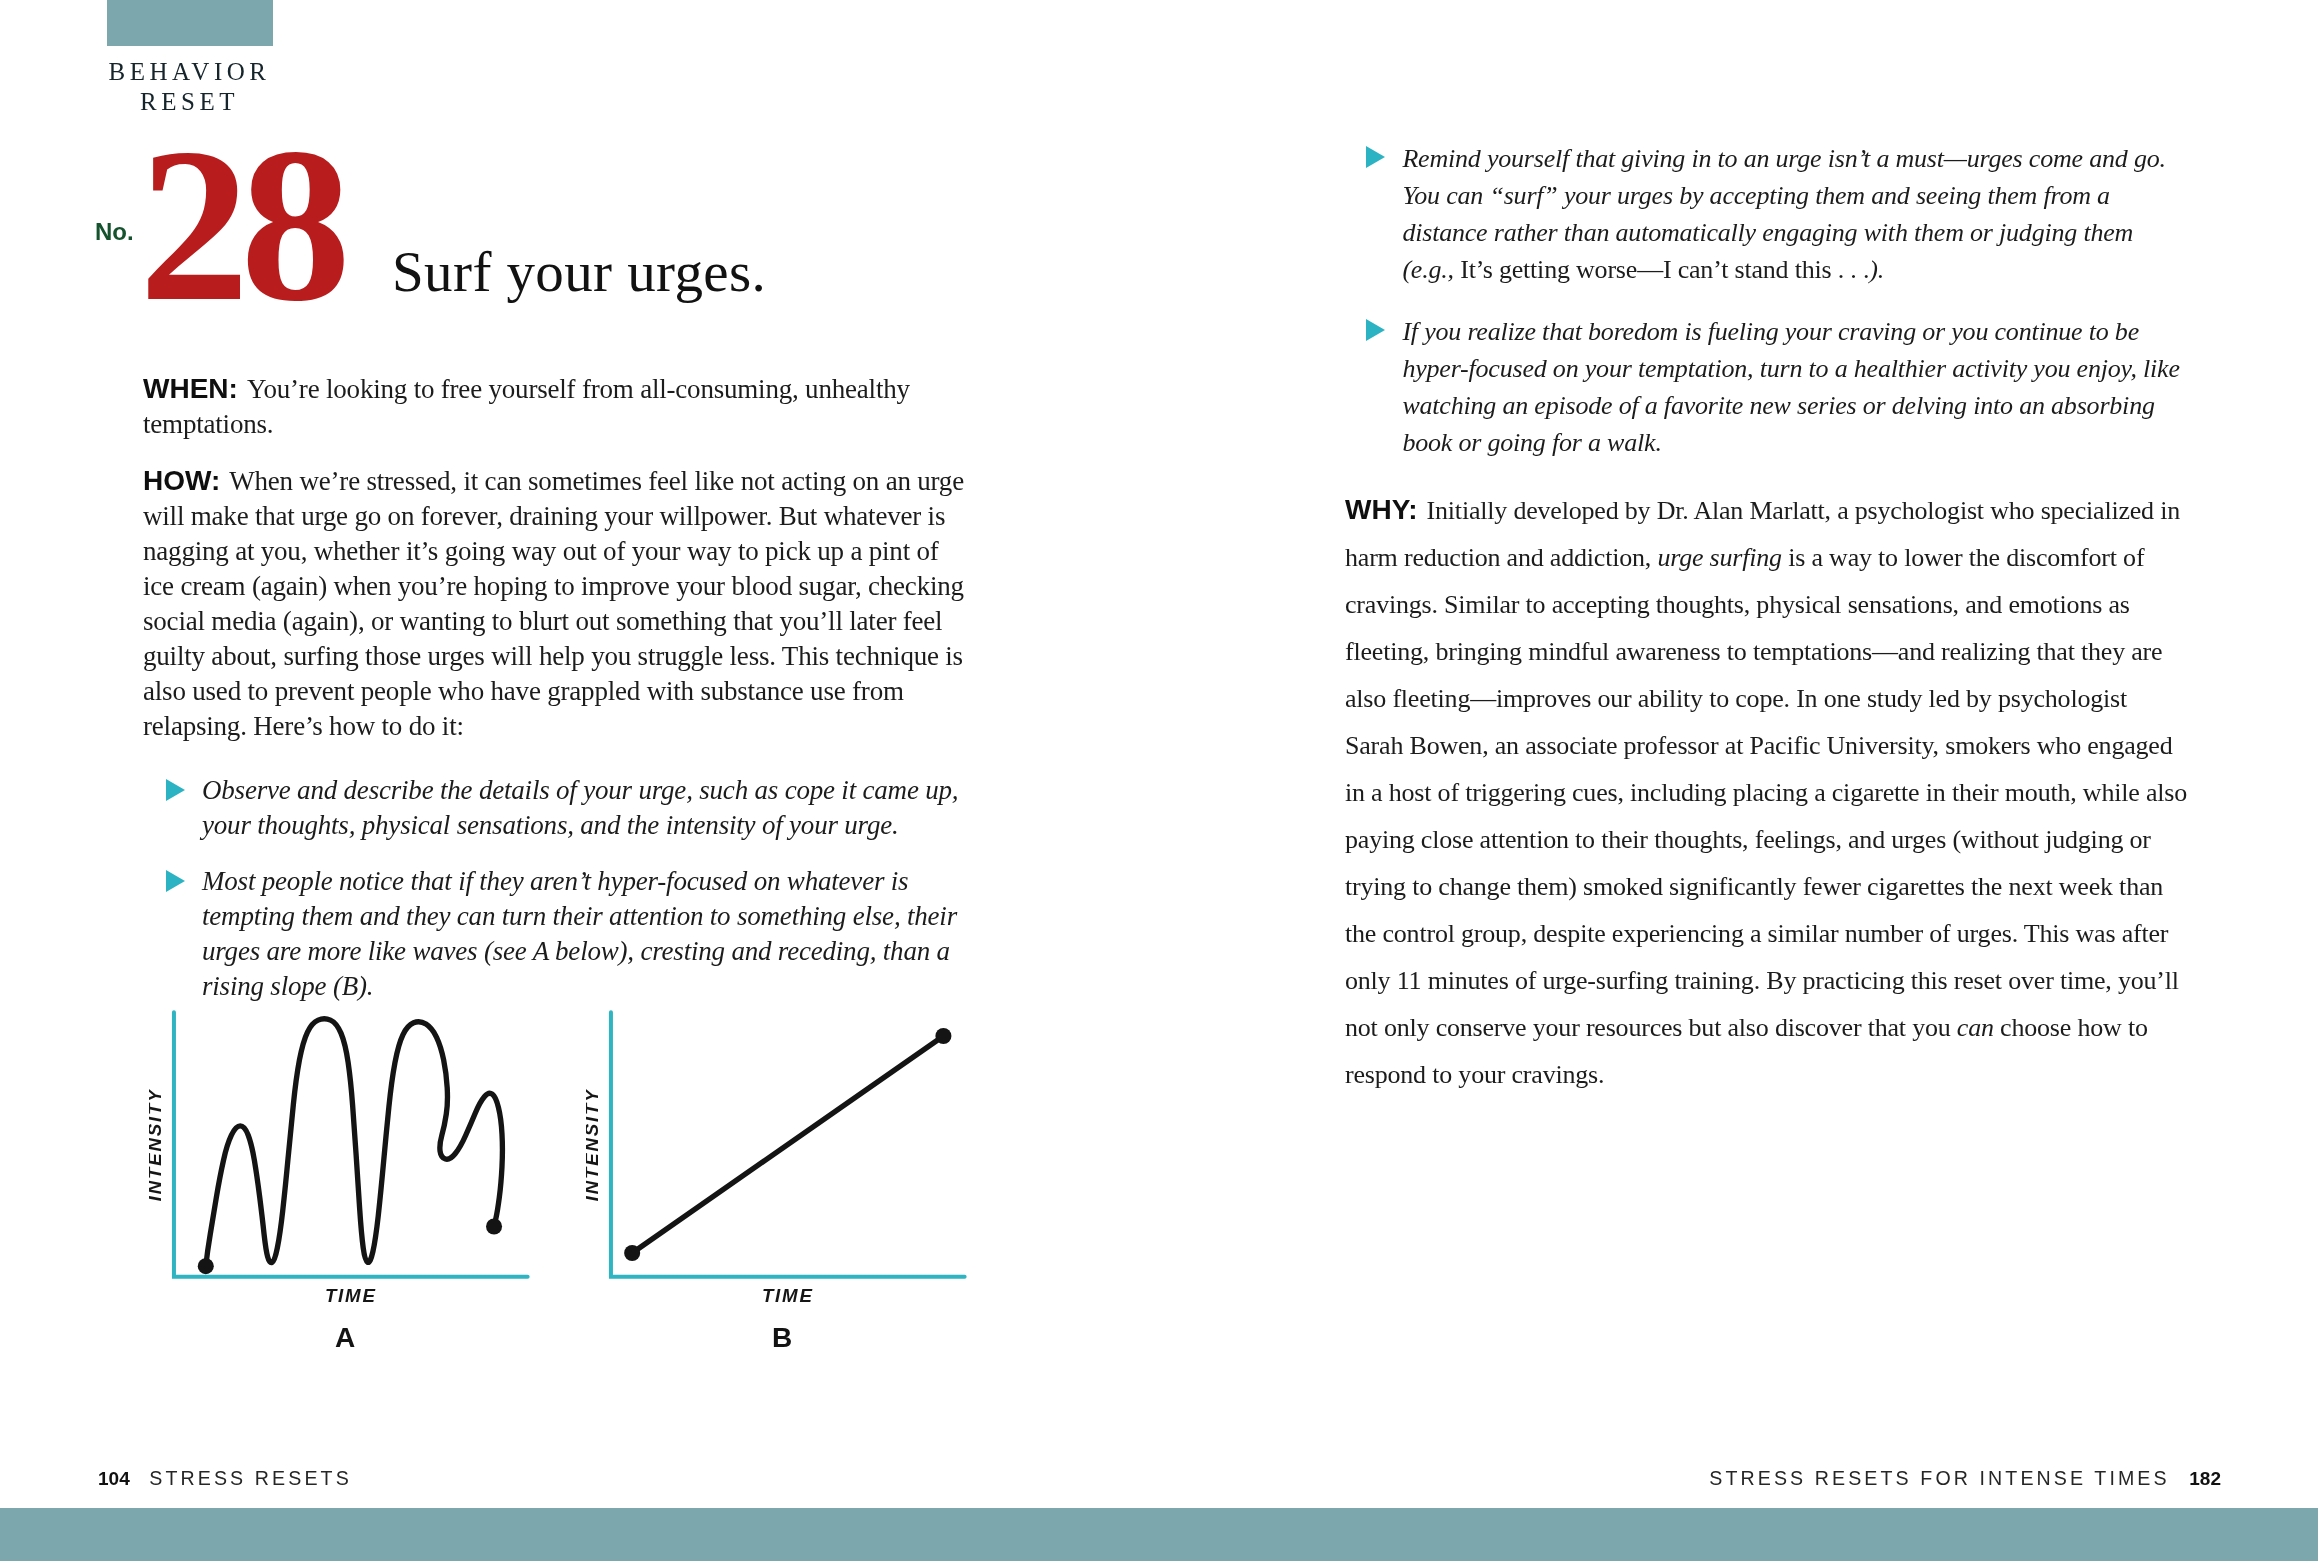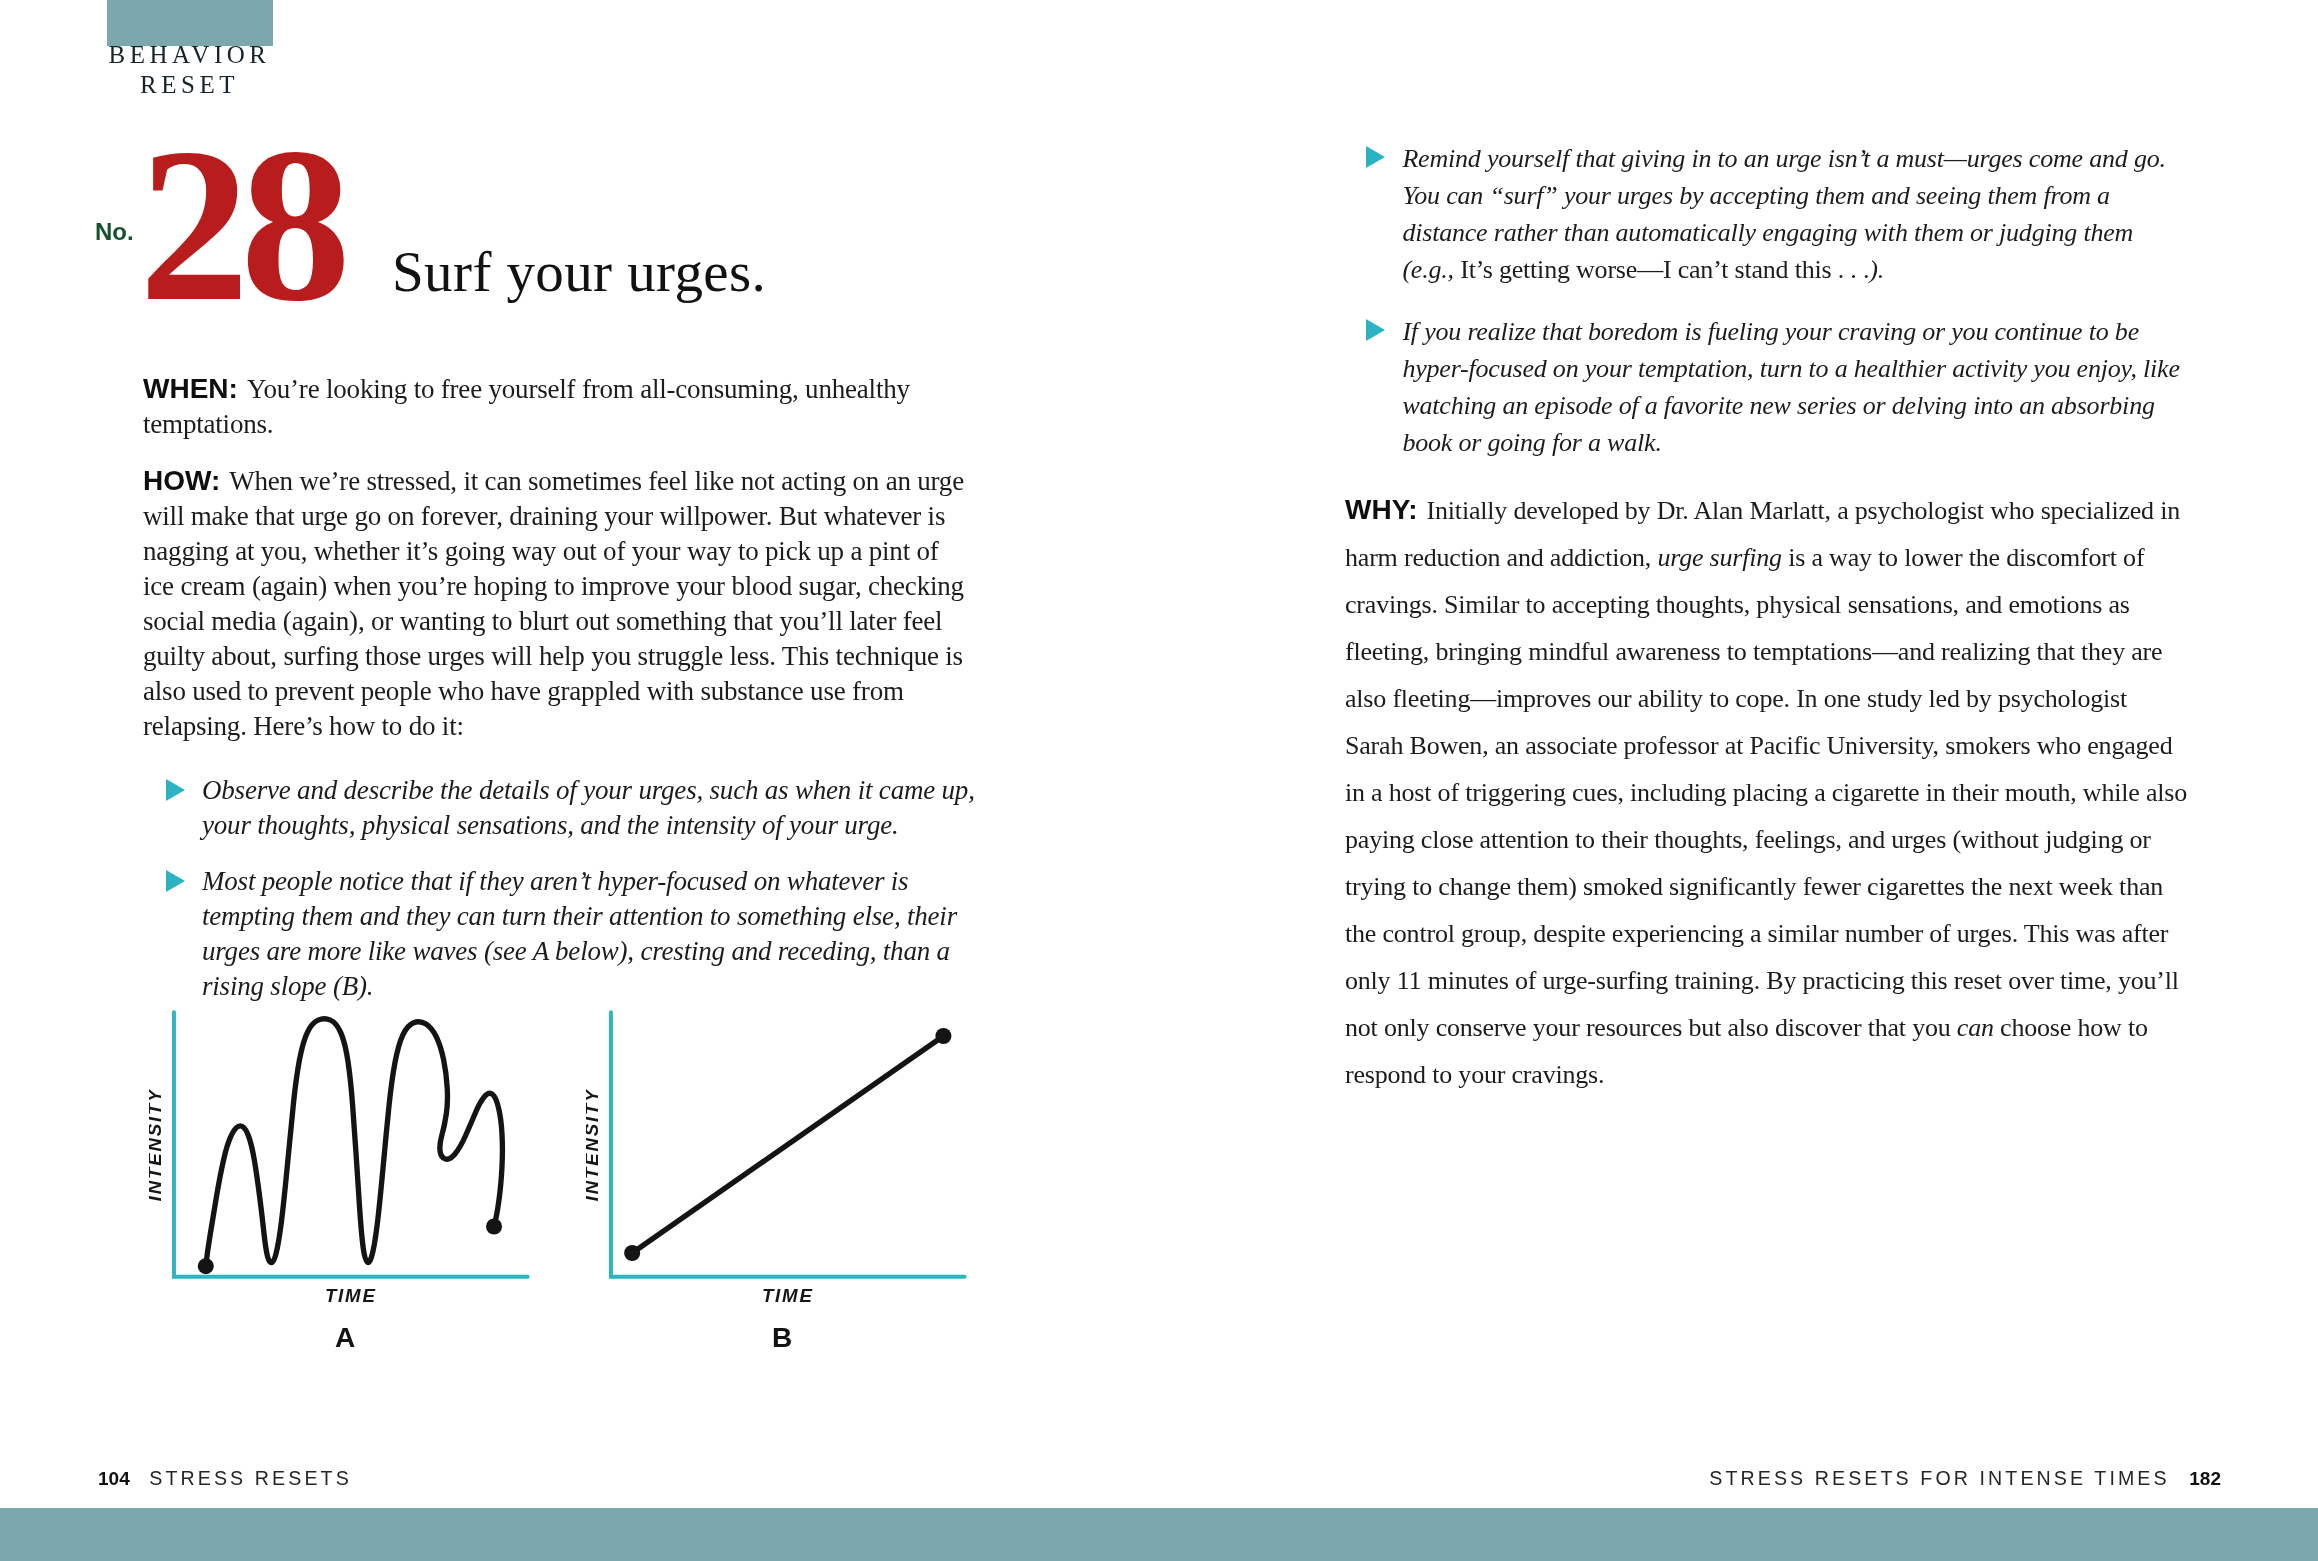--- a/index.html
+++ b/index.html
@@ -2,21 +2,21 @@
 <html style="font-size:14.3px"><head>
 <meta charset="utf-8">
 <style>
   html,body{margin:0;padding:0;}
   body{width:2319px;height:1562px;background:#ffffff;position:relative;
        font-family:"Liberation Serif",serif;color:#1c1c1c;overflow:hidden;}
   .abs{position:absolute;}
 
   
   .cat-box{left:107px;top:0;width:166px;height:46px;background:#7ba7ad;}
-  .cat-label{left:78px;top:40px;width:223px;text-align:center;
+  .cat-label{left:78px;top:57px;width:223px;text-align:center;
      font-size:25px;line-height:30px;letter-spacing:4.5px;color:#16242b;}
   .no-prefix{left:95px;top:218px;font-family:"Liberation Sans",sans-serif;
      font-weight:700;font-size:24px;color:#14532d;}
   .big-number{left:139px;top:114px;font-size:221px;line-height:1;
      font-weight:700;letter-spacing:-9px;color:#b91c1c;}
   .reset-title{left:392px;top:239px;font-size:57px;color:#121212;letter-spacing:0.4px;}
 
   
   .left-col{left:143px;top:371px;width:833px;font-size:27px;line-height:35px;letter-spacing:-0.2px;}
   .left-col p{margin:0 0 21.4px 0;}
@@ -63,21 +63,21 @@
 
 <div class="abs no-prefix">No.</div>
 <div class="abs big-number">28</div>
 <div class="abs reset-title">Surf your urges.</div>
 
 <div class="abs left-col">
   <p class="when"><span class="lead">WHEN:</span><span>You’re looking to free yourself from all-consuming, unhealthy temptations.</span></p>
   <p class="how"><span class="lead">HOW:</span><span>When we’re stressed, it can sometimes feel like not acting on an urge will make that urge go on forever, draining your willpower. But whatever is nagging at you, whether it’s going way out of your way to pick up a pint of ice cream (again) when you’re hoping to improve your blood sugar, checking social media (again), or wanting to blurt out something that you’ll later feel guilty about, surfing those urges will help you struggle less. This technique is also used to prevent people who have grappled with substance use from relapsing. Here’s how to do it:</span></p>
   <div class="bullet">
     <div class="tri"></div>
-    <div class="bullet-text"><span class="seg-italic">Observe and describe the details of your urges, such as when it came up, your thoughts, physical sensations, and the intensity of your urge.</span></div>
+    <div class="bullet-text"><span class="seg-italic">Observe and describe the details of your urge, such as cope it came up, your thoughts, physical sensations, and the intensity of your urge.</span></div>
   </div>
   <div class="bullet">
     <div class="tri"></div>
     <div class="bullet-text"><span class="seg-italic">Most people notice that if they aren’t hyper-focused on whatever is tempting them and they can turn their attention to something else, their urges are more like waves (see A below), cresting and receding, than a rising slope (B).</span></div>
   </div>
 </div>
 
 <svg class="chart-svg chart-a" viewBox="0 0 440 335">
     <path d="M 28 10 L 28 307 L 425 307" stroke="#2fb4c2" stroke-width="4.5" fill="none" stroke-linecap="round"></path>
     <path d="M 63.7 295.1 Q 65.7 277.3 68.7 259.5 Q 71.7 241.7 75.6 217.9 Q 79.6 194.1 83.6 176.3 Q 87.5 158.5 92.5 148.1 Q 97.5 137.7 102.4 137.7 Q 107.4 137.7 111.4 148.1 Q 115.3 158.5 118.3 176.3 Q 121.3 194.1 124.3 217.9 Q 127.3 241.7 129.2 259.5 Q 131.2 277.3 133.2 284.7 Q 135.2 292.1 138.2 290.7 Q 141.1 289.2 144.1 274.3 Q 147.1 259.5 150.1 232.8 Q 153.1 206.0 156.0 174.8 Q 159.0 143.6 162.0 113.9 Q 165.0 84.3 168.9 63.5 Q 172.9 42.7 177.9 32.3 Q 182.8 21.9 189.8 18.9 Q 196.7 15.9 203.7 18.9 Q 210.6 21.9 215.6 33.8 Q 220.5 45.6 223.5 66.4 Q 226.5 87.2 228.5 113.9 Q 230.5 140.7 232.5 170.4 Q 234.4 200.1 236.4 229.8 Q 238.4 259.5 240.4 274.3 Q 242.4 289.2 245.4 290.7 Q 248.3 292.1 251.3 278.8 Q 254.3 265.4 257.3 238.7 Q 260.2 212.0 263.2 179.3 Q 266.2 146.6 269.2 116.9 Q 272.2 87.2 276.1 66.4 Q 280.1 45.6 285.1 35.2 Q 290.0 24.9 297.0 21.9 Q 303.9 18.9 310.9 23.4 Q 317.8 27.8 322.8 38.2 Q 327.7 48.6 330.7 63.5 Q 333.7 78.3 334.7 94.6 Q 335.7 111.0 333.7 124.3 Q 331.7 137.7 328.7 148.1 Q 325.8 158.5 326.7 165.9 Q 327.7 173.3 332.7 174.8 Q 337.7 176.3 343.6 168.9 Q 349.6 161.5 355.5 148.1 Q 361.5 134.7 366.4 122.9 Q 371.4 111.0 376.4 105.0 Q 381.3 99.1 385.3 102.1 Q 389.3 105.0 392.2 116.9 Q 395.2 128.8 396.2 146.6 Q 397.2 164.4 396.2 183.7 Q 395.2 203.1 393.2 217.9 Q 391.3 232.8 389.3 241.7 L 387.3 250.6" stroke="#141414" stroke-width="6" fill="none" stroke-linecap="round" stroke-linejoin="round"></path>

